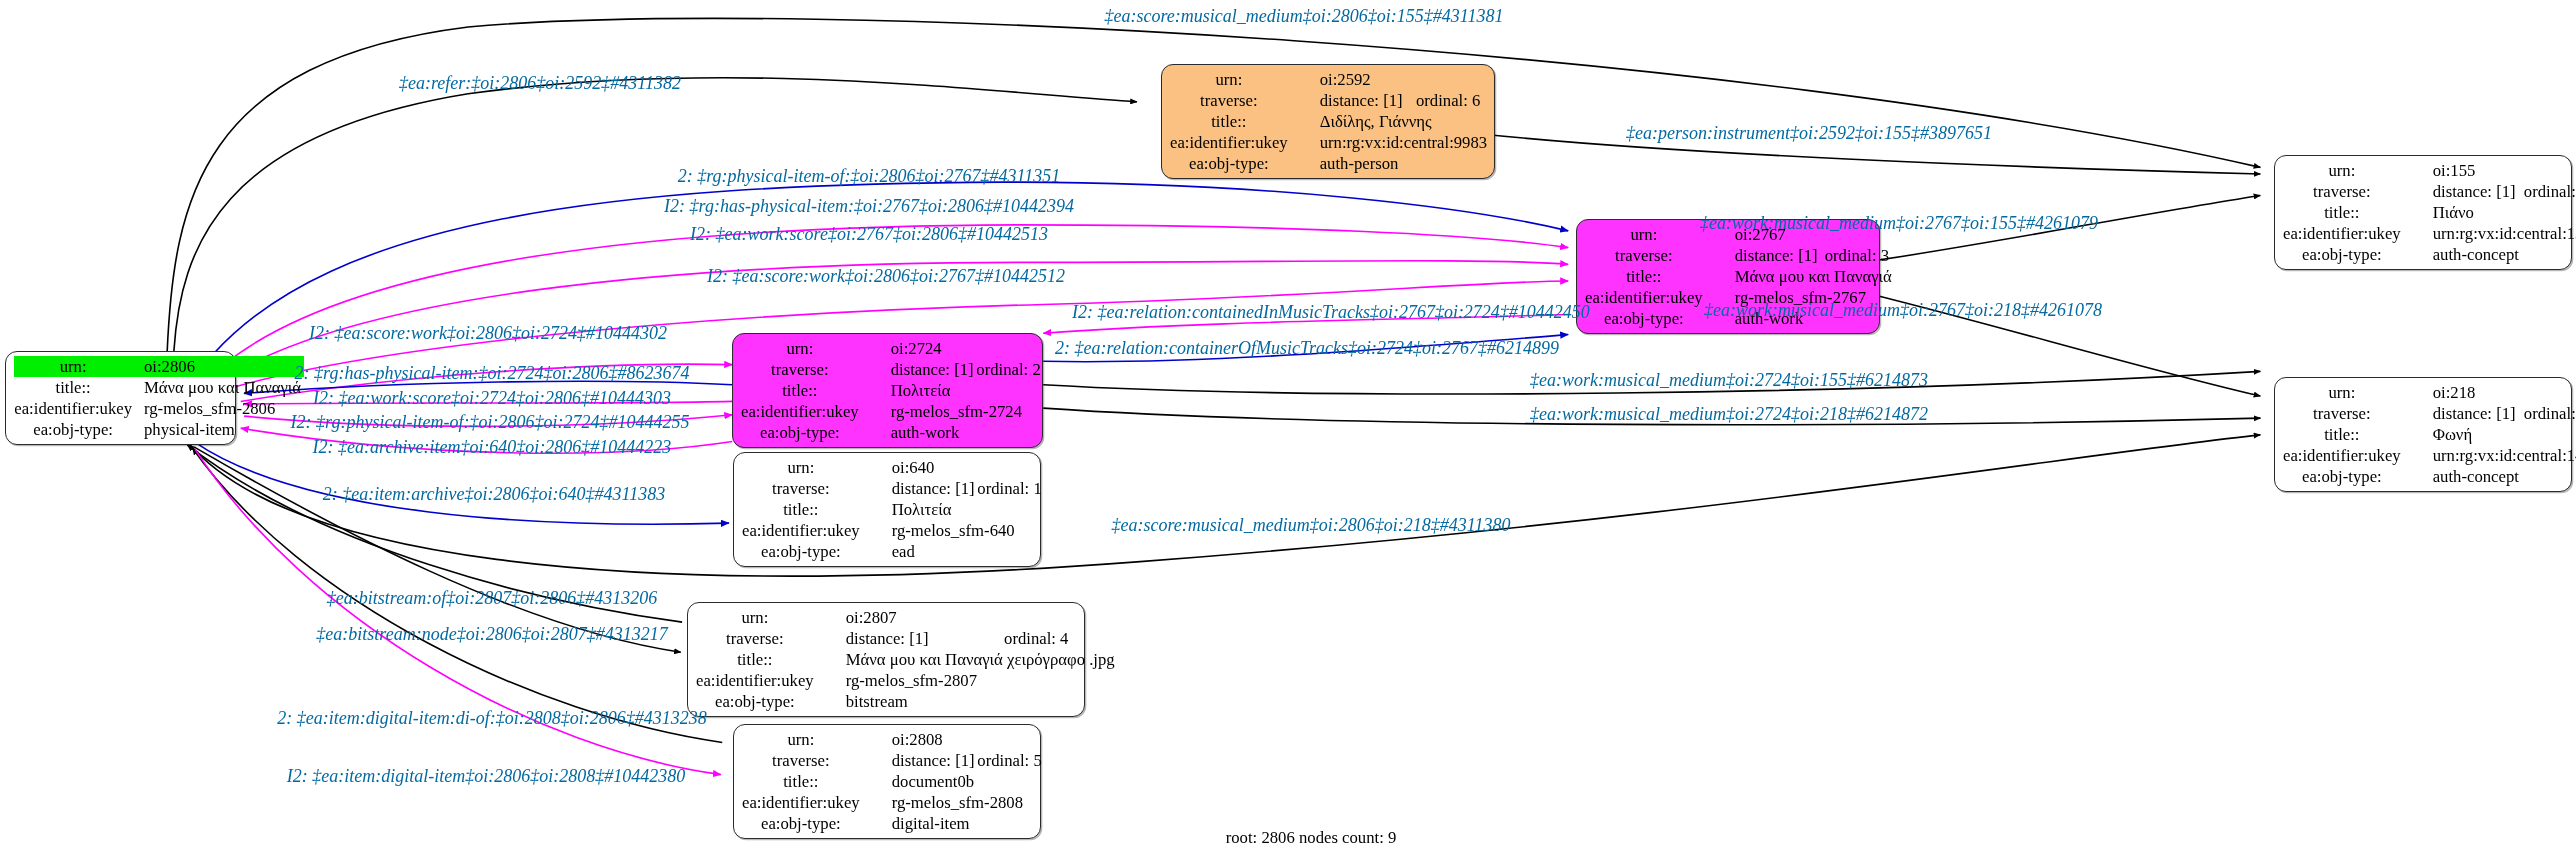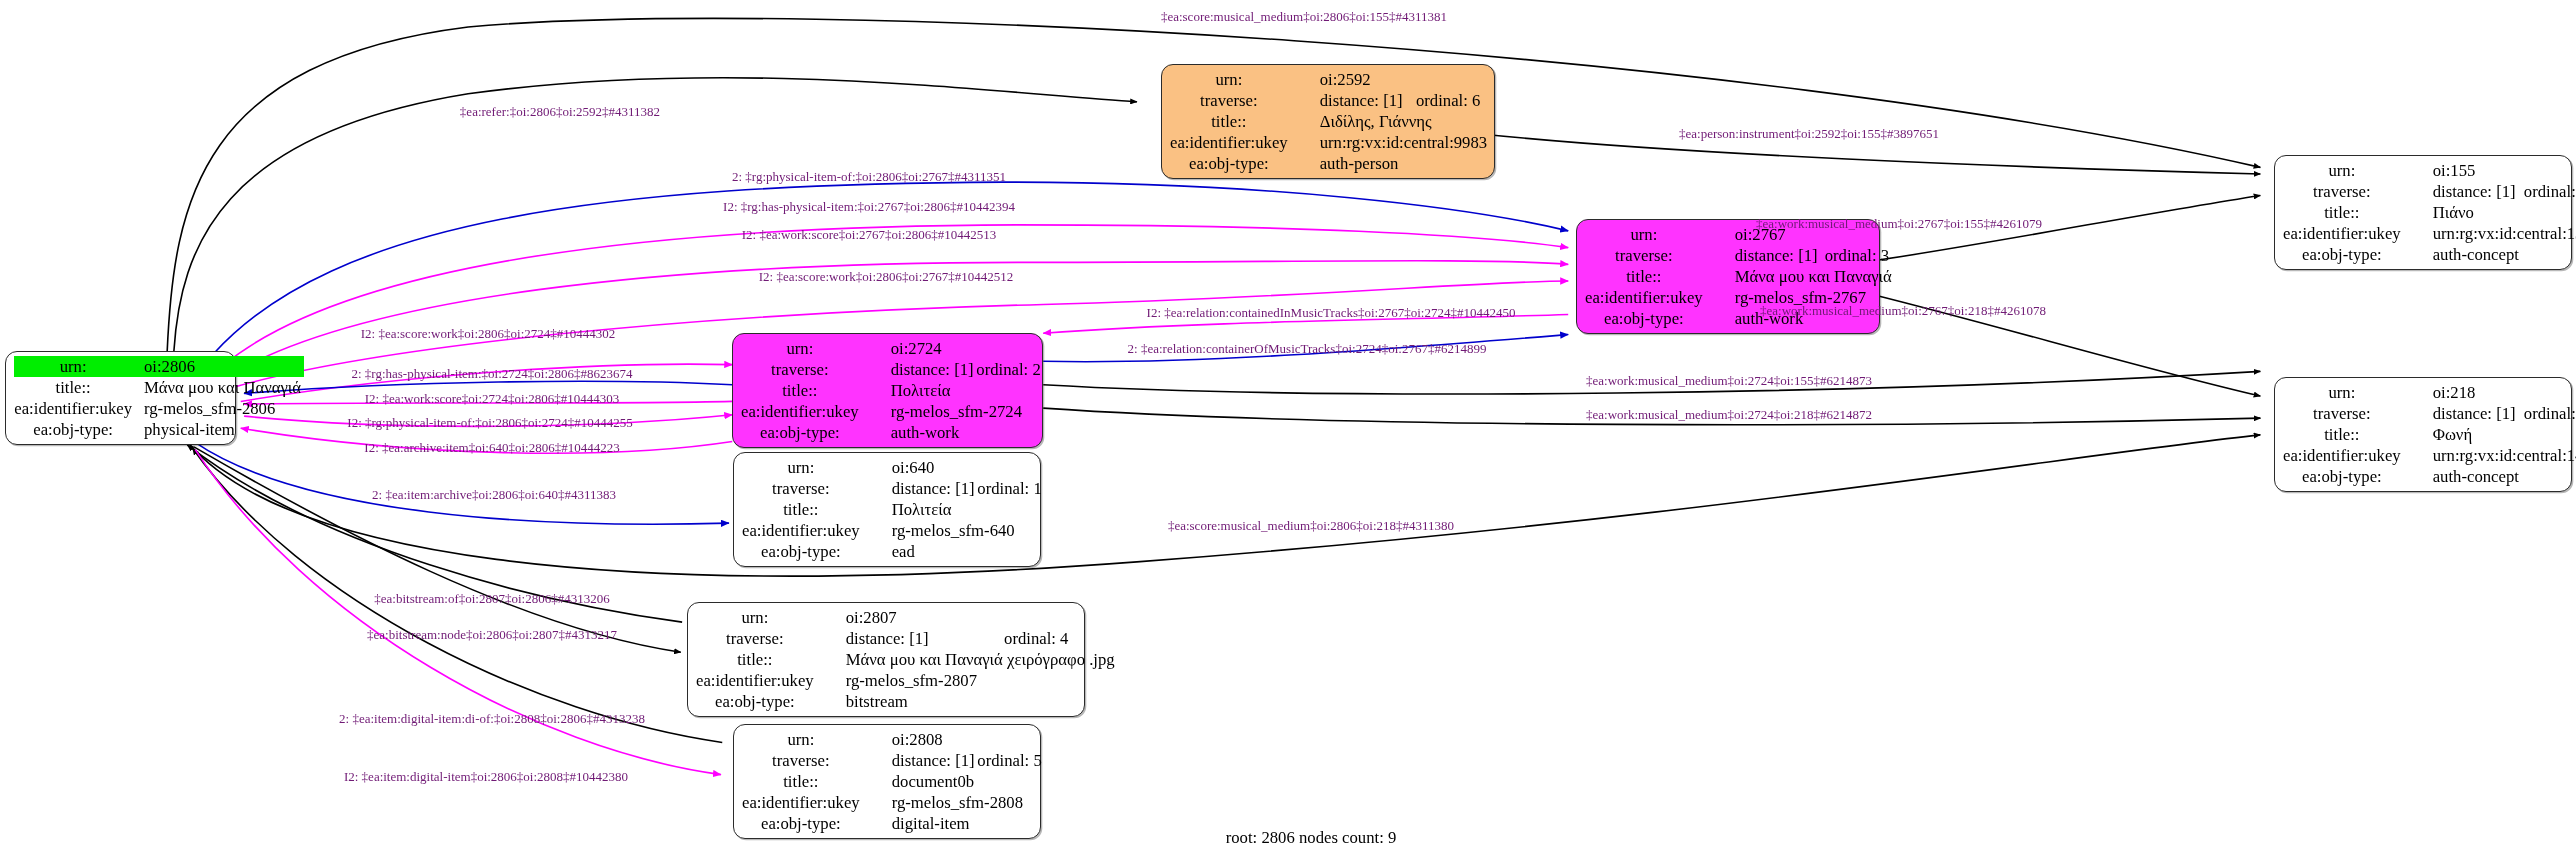--- a/index.html
+++ b/index.html
@@ -25,25 +25,26 @@
     vertical-align:top;
   }
   .node td.k{padding-right:12px;text-align:center;}
   .node td.v2{padding-left:20px;}
   .hl td{background:#00ee00;}
   .node.magenta{background:#ff33ff;}
   .node.orange{background:#fac183;}
   .node.plain{background:#ffffff;}
   .elabel{
     position:absolute;
-    font-size:13px;
+    font-size:18px;
     line-height:17.4px;
-    color:#701a75;
+    color:#0369a1;
     white-space:nowrap;
     transform:translate(-50%,-50%);
+    font-style:italic;
   }
   .footer{
     position:absolute;
     font-size:16.7px;
     color:#000;
     white-space:nowrap;
     transform:translateX(-50%);
   }
 </style>
 </head>
@@ -347,21 +348,21 @@
       </tr>
       <tr>
         <td class="k">ea:obj-type:</td>
         <td class="v2" colspan="2">auth-concept</td>
       </tr>
     </tbody>
       </table>
   </div>
 
   <div class="elabel" style="left:1304px;top:16.7px;">‡ea:score:musical_medium‡oi:2806‡oi:155‡#4311381</div>
-  <div class="elabel" style="left:560px;top:84px;margin-top:28px;">‡ea:refer:‡oi:2806‡oi:2592‡#4311382</div>
+  <div class="elabel" style="left:540px;top:84px;">‡ea:refer:‡oi:2806‡oi:2592‡#4311382</div>
   <div class="elabel" style="left:1809px;top:134px;">‡ea:person:instrument‡oi:2592‡oi:155‡#3897651</div>
   <div class="elabel" style="left:869px;top:177px;">2: ‡rg:physical-item-of:‡oi:2806‡oi:2767‡#4311351</div>
   <div class="elabel" style="left:869px;top:207px;">I2: ‡rg:has-physical-item:‡oi:2767‡oi:2806‡#10442394</div>
   <div class="elabel" style="left:869px;top:235px;">I2: ‡ea:work:score‡oi:2767‡oi:2806‡#10442513</div>
   <div class="elabel" style="left:886px;top:277px;">I2: ‡ea:score:work‡oi:2806‡oi:2767‡#10442512</div>
   <div class="elabel" style="left:1899px;top:224px;">‡ea:work:musical_medium‡oi:2767‡oi:155‡#4261079</div>
   <div class="elabel" style="left:1903px;top:311px;">‡ea:work:musical_medium‡oi:2767‡oi:218‡#4261078</div>
   <div class="elabel" style="left:1331px;top:313px;">I2: ‡ea:relation:containedInMusicTracks‡oi:2767‡oi:2724‡#10442450</div>
   <div class="elabel" style="left:1307px;top:349px;">2: ‡ea:relation:containerOfMusicTracks‡oi:2724‡oi:2767‡#6214899</div>
   <div class="elabel" style="left:488px;top:334px;">I2: ‡ea:score:work‡oi:2806‡oi:2724‡#10444302</div>

